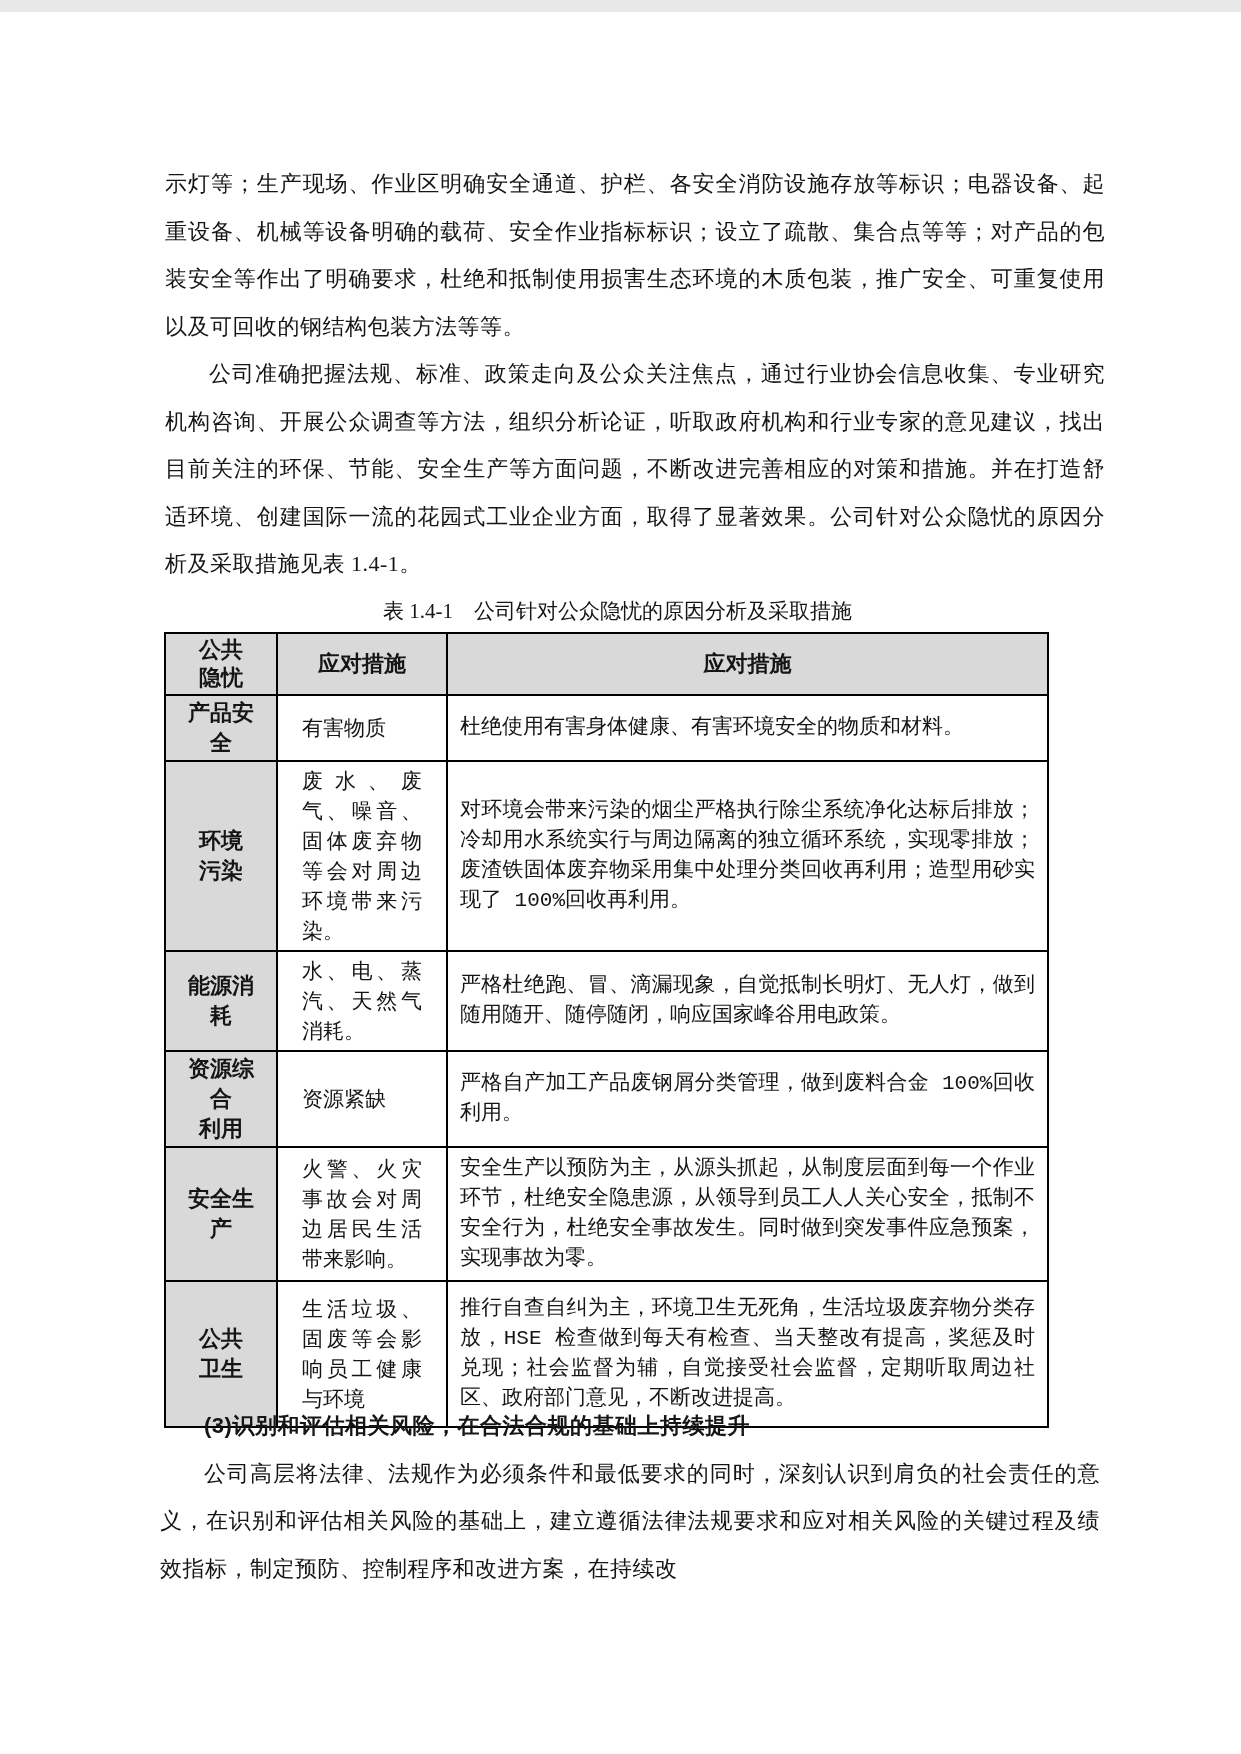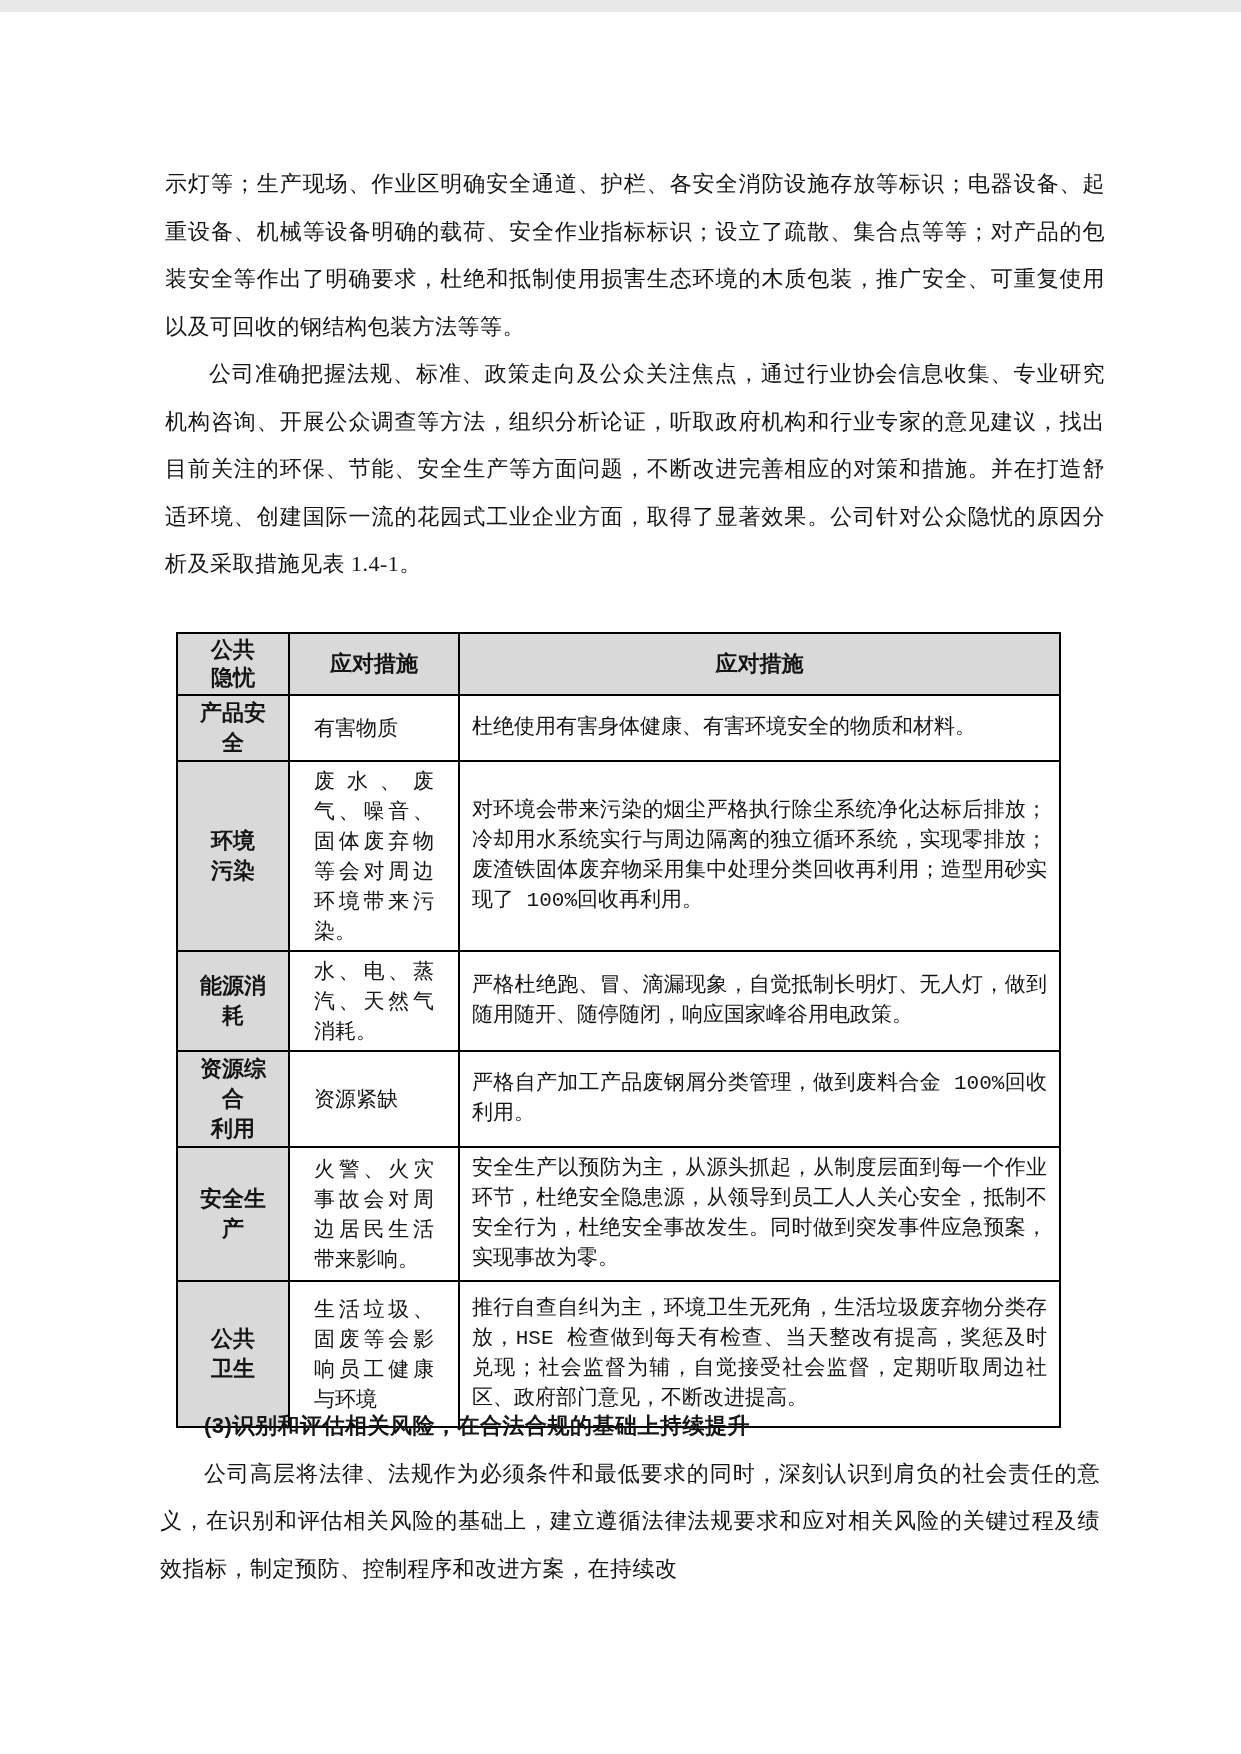--- a/index.html
+++ b/index.html
@@ -38,21 +38,21 @@
     width: 883px;
     text-align: center;
     font-size: 21px;
     line-height: 34px;
     white-space: pre;
   }
 
   
   table.concerns {
     position: absolute;
-    left: 176px;
+    left: 164px;
     top: 620px;
     width: 883px;
     border-collapse: collapse;
     table-layout: fixed;
   }
   table.concerns col.c1 { width: 112px; }
   table.concerns col.c2 { width: 170px; }
   table.concerns col.c3 { width: 601px; }
 
   table.concerns th,
@@ -129,20 +129,21 @@
 </head>
 <body>
 
 <div class="page">
 
   <div class="top-block">
     <p class="para">示灯等；生产现场、作业区明确安全通道、护栏、各安全消防设施存放等标识；电器设备、起重设备、机械等设备明确的载荷、安全作业指标标识；设立了疏散、集合点等等；对产品的包装安全等作出了明确要求，杜绝和抵制使用损害生态环境的木质包装，推广安全、可重复使用以及可回收的钢结构包装方法等等。</p>
     <p class="para indent">公司准确把握法规、标准、政策走向及公众关注焦点，通过行业协会信息收集、专业研究机构咨询、开展公众调查等方法，组织分析论证，听取政府机构和行业专家的意见建议，找出目前关注的环保、节能、安全生产等方面问题，不断改进完善相应的对策和措施。并在打造舒适环境、创建国际一流的花园式工业企业方面，取得了显著效果。公司针对公众隐忧的原因分析及采取措施见表 1.4-1。</p>
   </div>
 
+  <div class="caption">表 1.4-1　公司针对公众隐忧的原因分析及采取措施</div>
 
   <table class="concerns">
     <colgroup>
       <col class="c1">
       <col class="c2">
       <col class="c3">
     </colgroup>
     <thead>
       <tr class="r-head">
         <th class="prewrap">公共

